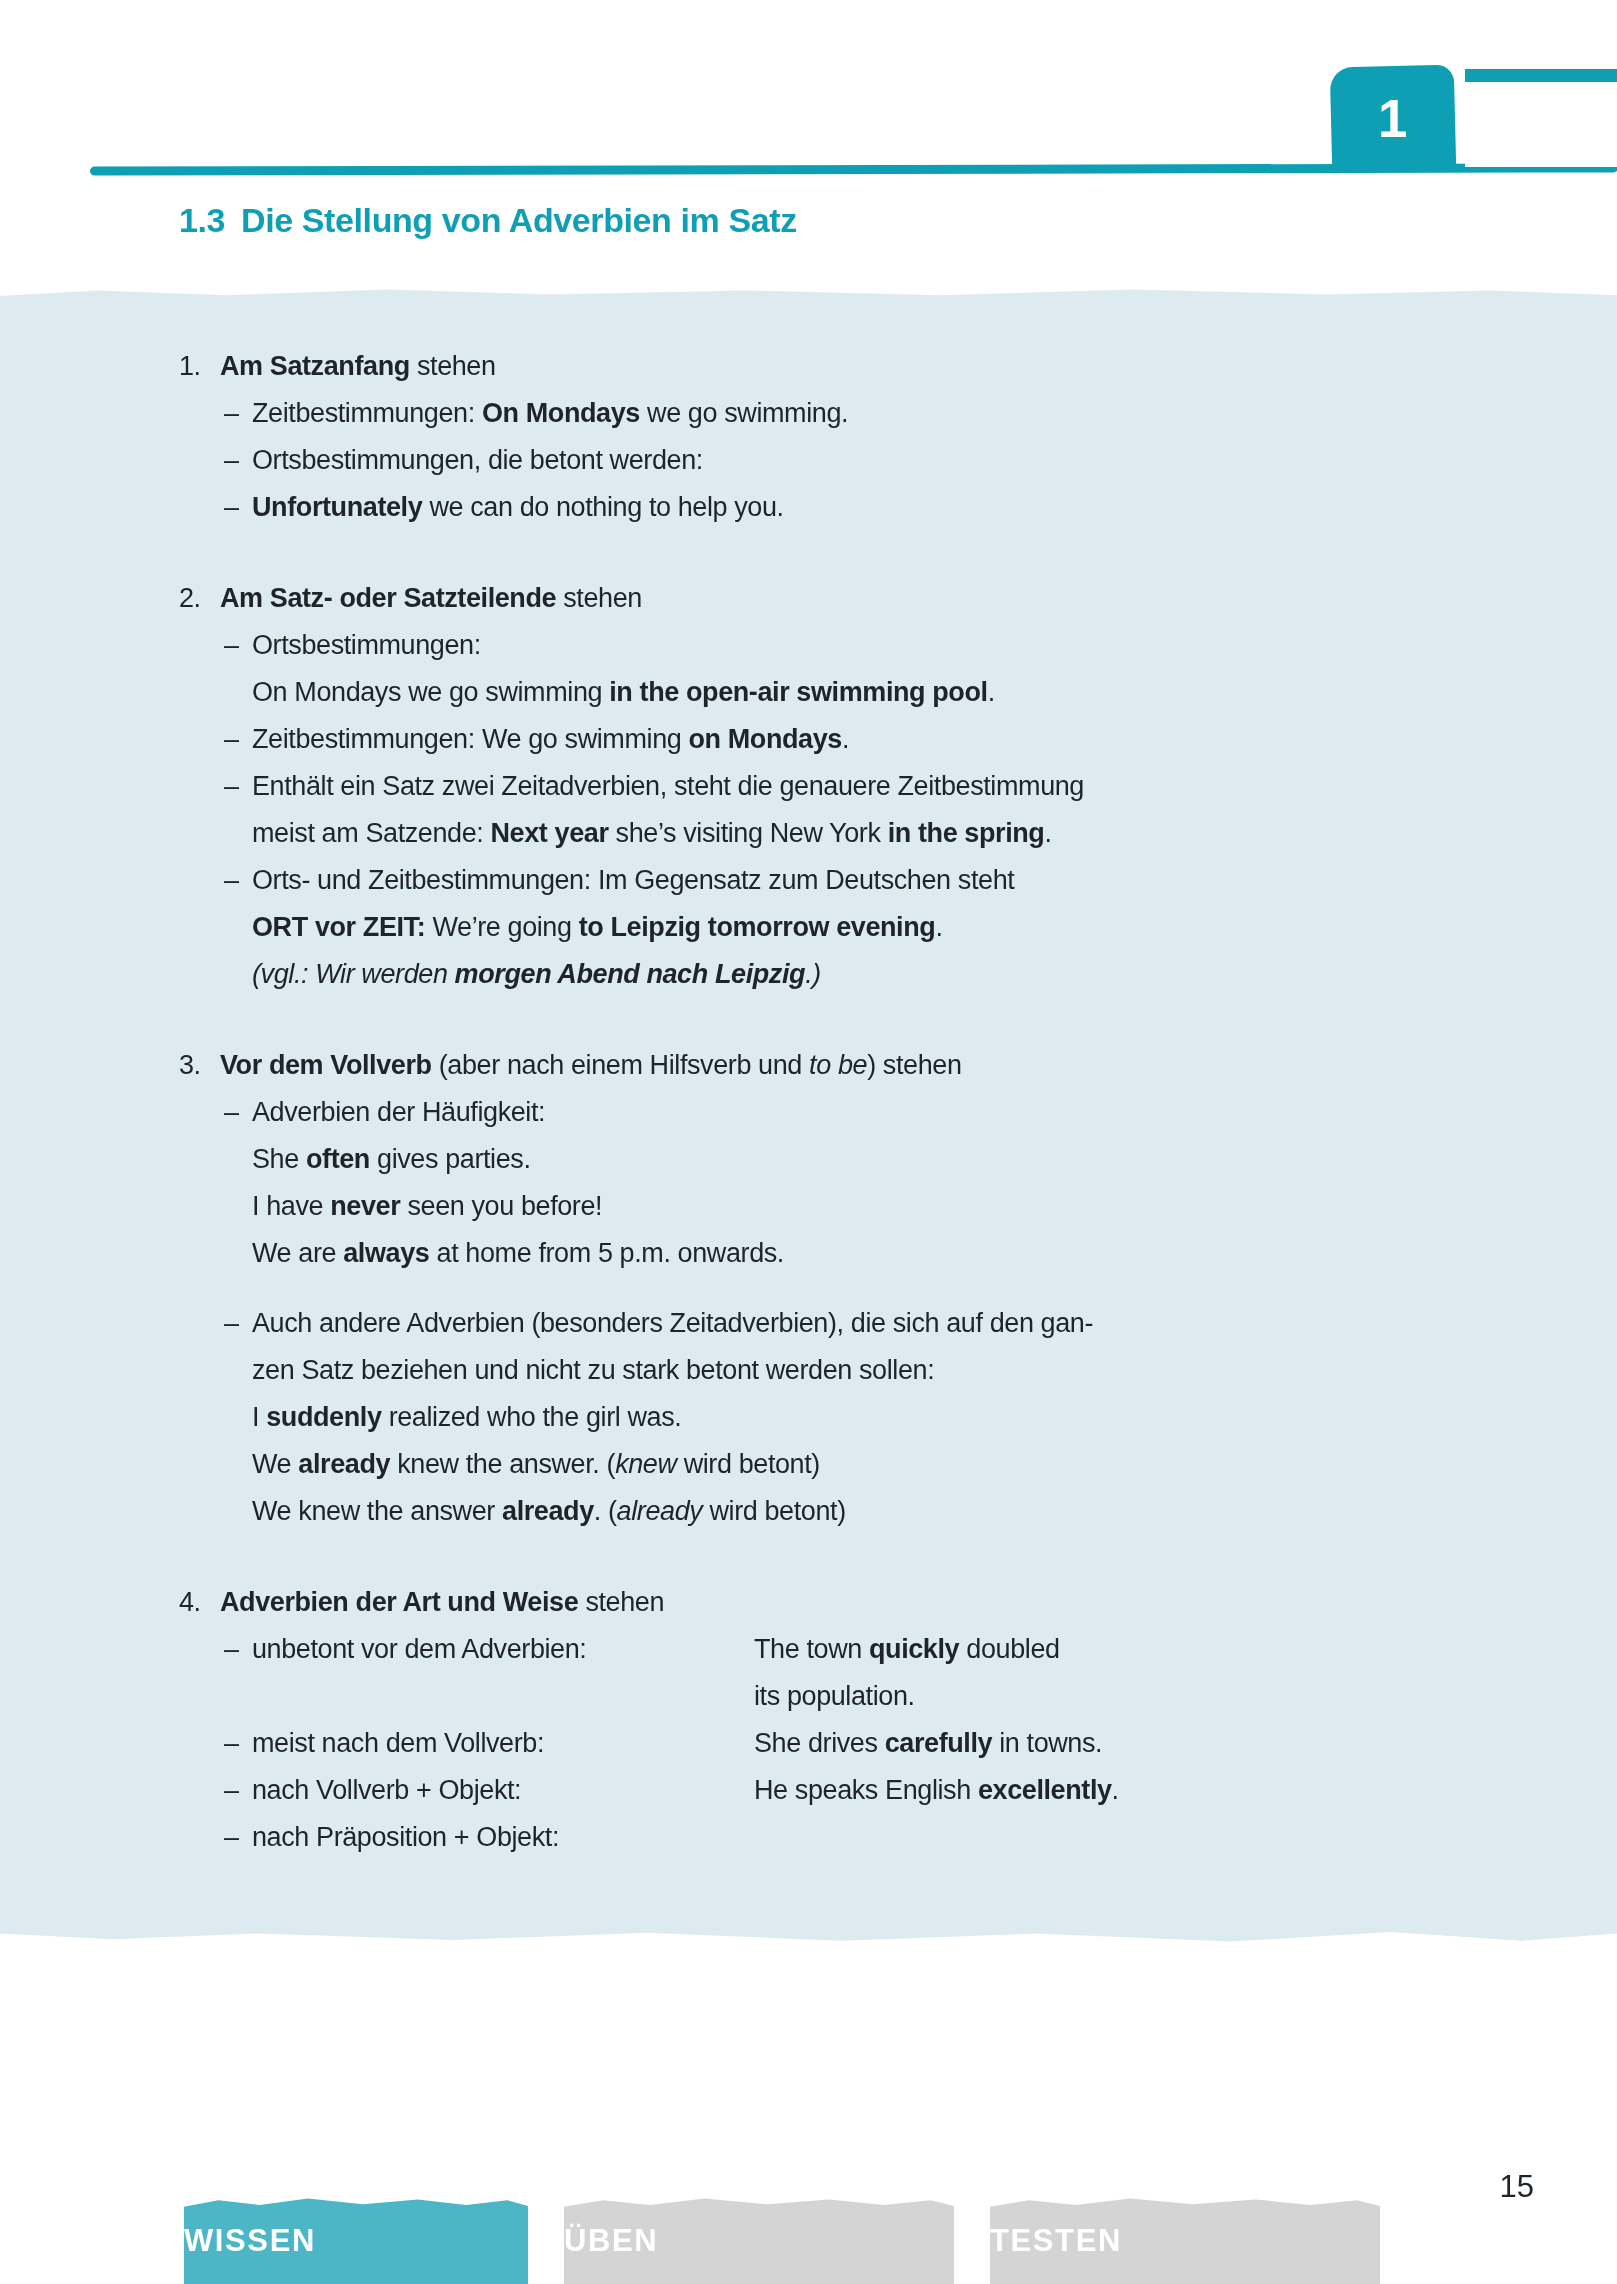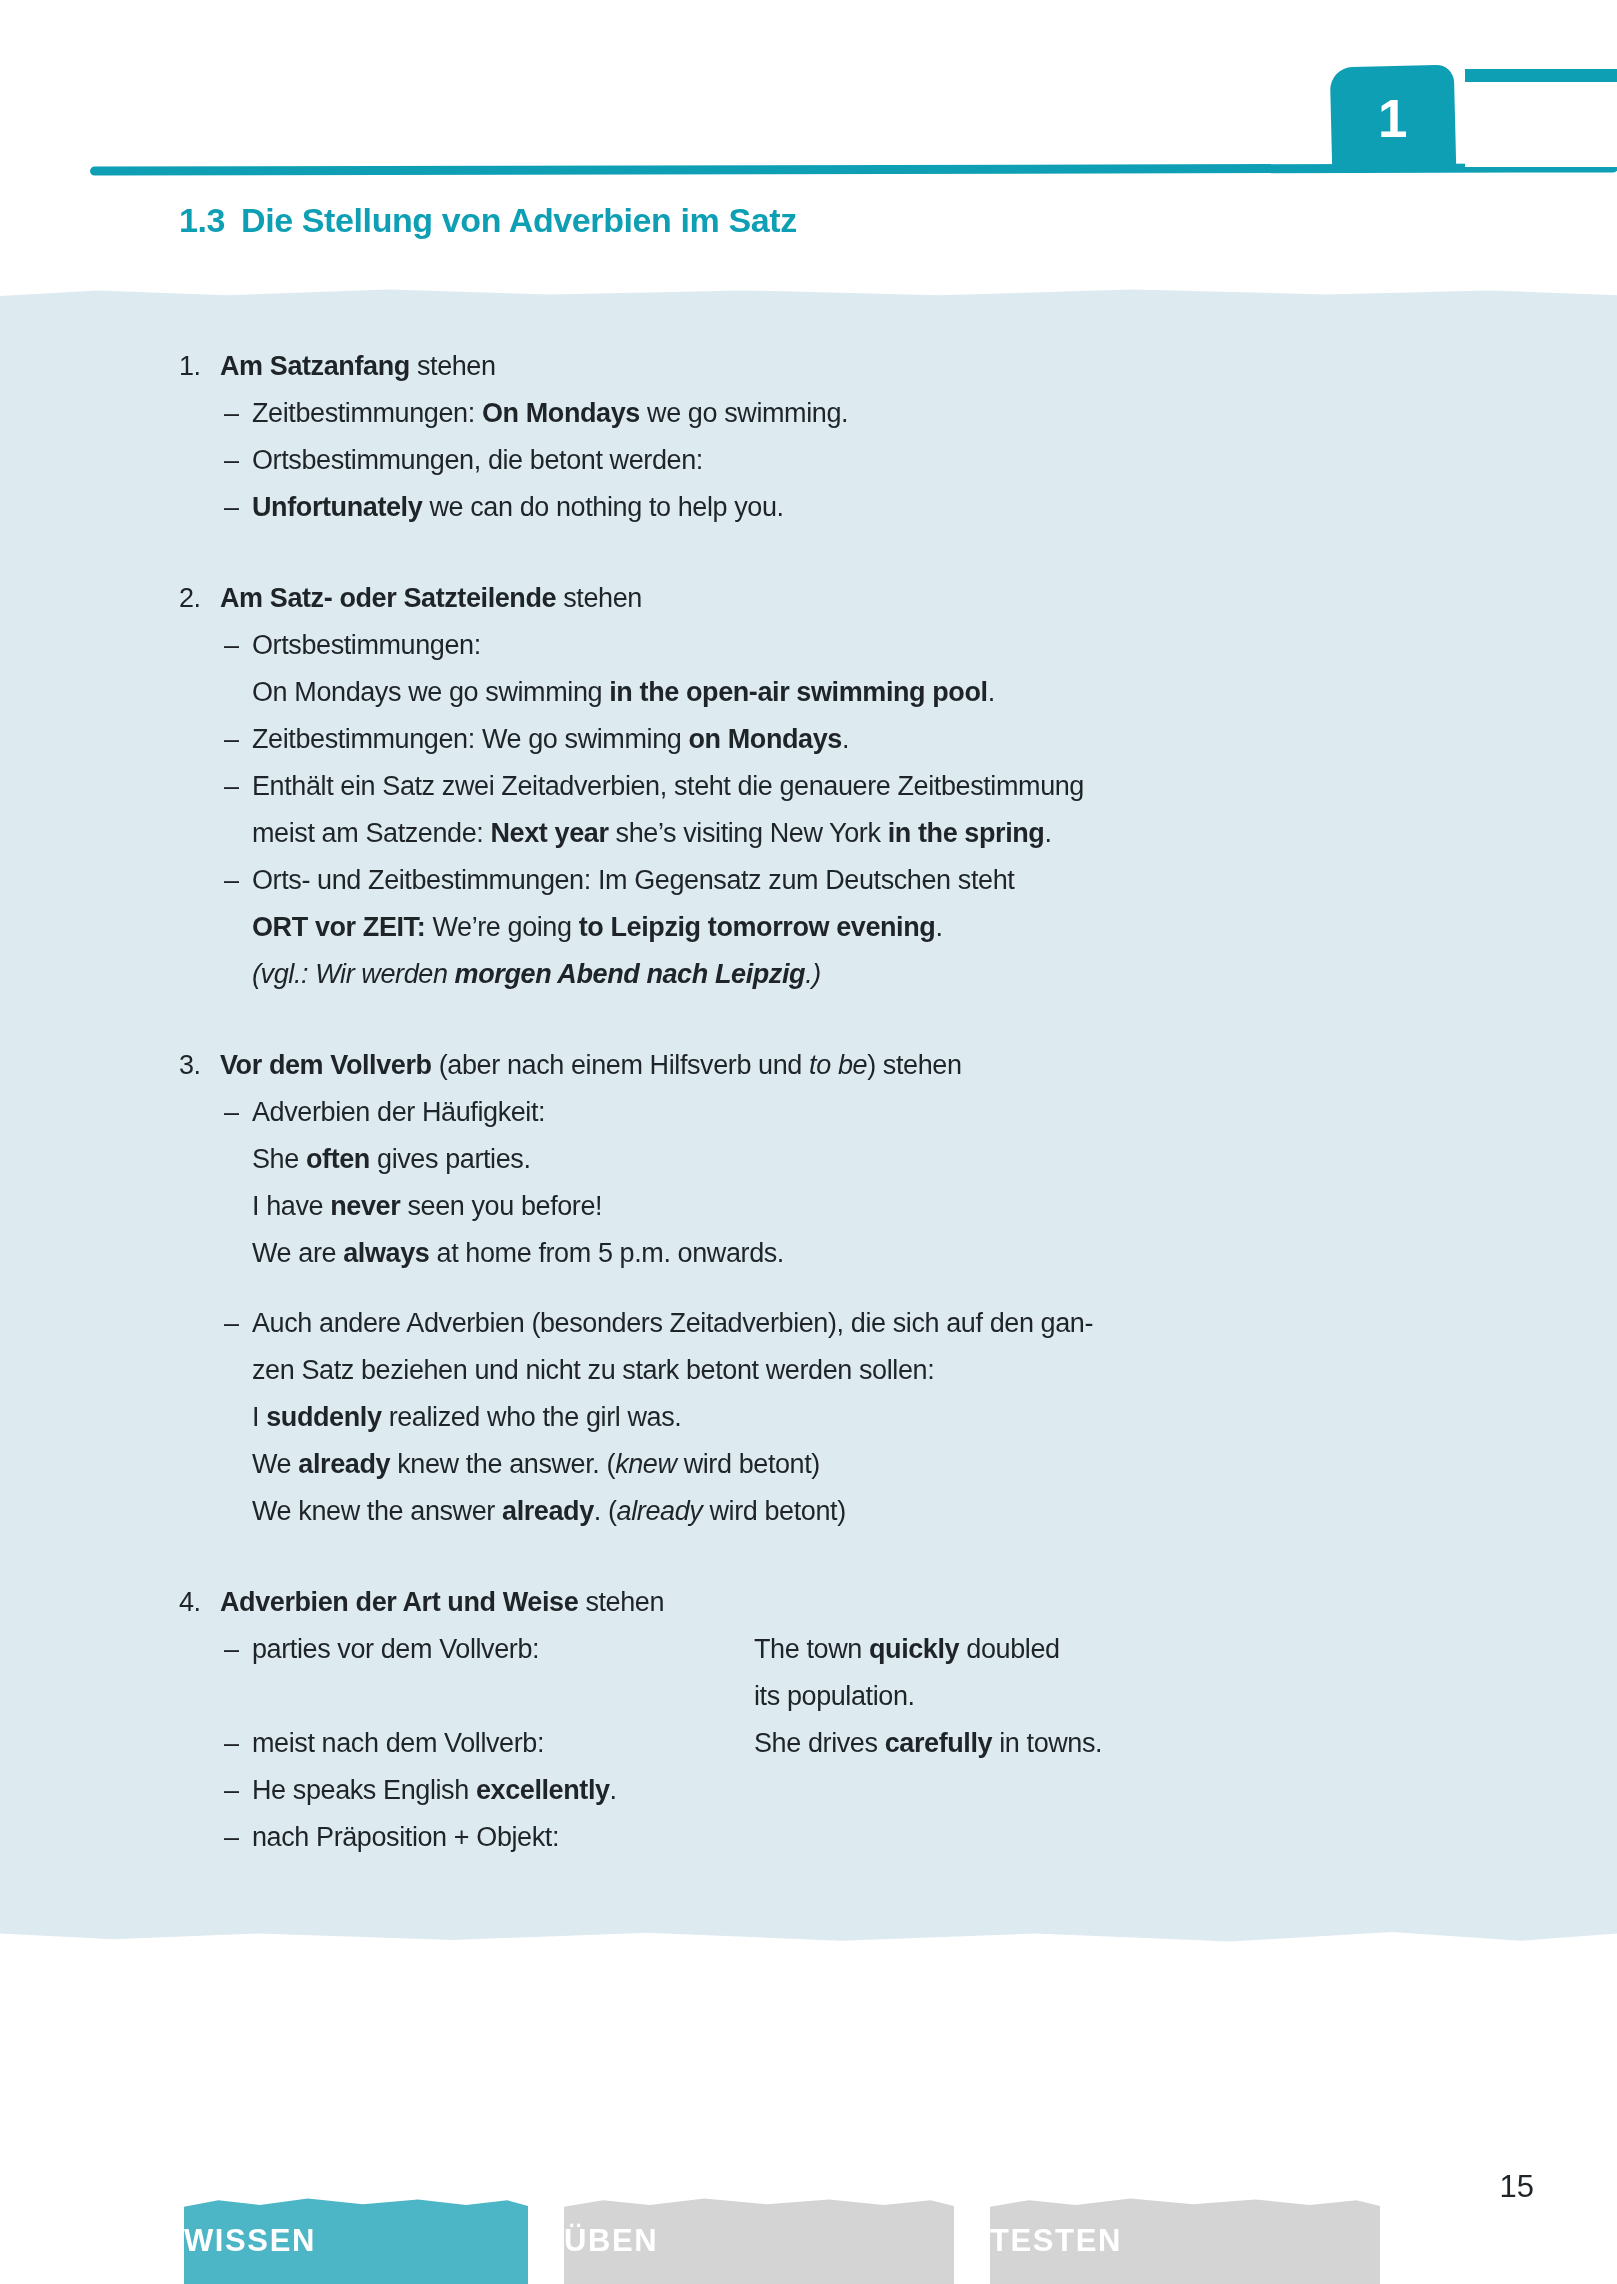--- a/index.html
+++ b/index.html
@@ -189,41 +189,42 @@
 
   <section class="section">
     <div class="sec-head">
       <span class="sec-num">4.</span>
       <span class="sec-title"><span class="b">Adverbien der Art und Weise</span> stehen</span>
     </div>
     <div class="items">
   <div class="item">
     <span class="dash">–</span>
     <div class="cols">
-      <div class="label">parties vor dem Vollverb:</div>
+      <div class="label">unbetont vor dem Adverbien:</div>
       <div class="examples">
                   <div class="line">The town <span class="b">quickly</span> doubled</div>
                   <div class="line">its population.</div>
                 </div>
     </div>
   </div>
 
   <div class="item">
     <span class="dash">–</span>
     <div class="cols">
       <div class="label">meist nach dem Vollverb:</div>
       <div class="examples">
                   <div class="line">She drives <span class="b">carefully</span> in towns.</div>
                 </div>
     </div>
   </div>
 
   <div class="item">
     <span class="dash">–</span>
     <div class="cols">
+      <div class="label">nach Vollverb + Objekt:</div>
       <div class="examples">
                   <div class="line">He speaks English <span class="b">excellently</span>.</div>
                 </div>
     </div>
   </div>
 
   <div class="item">
     <span class="dash">–</span>
     <div class="cols">
       <div class="label">nach Präposition + Objekt:</div>

